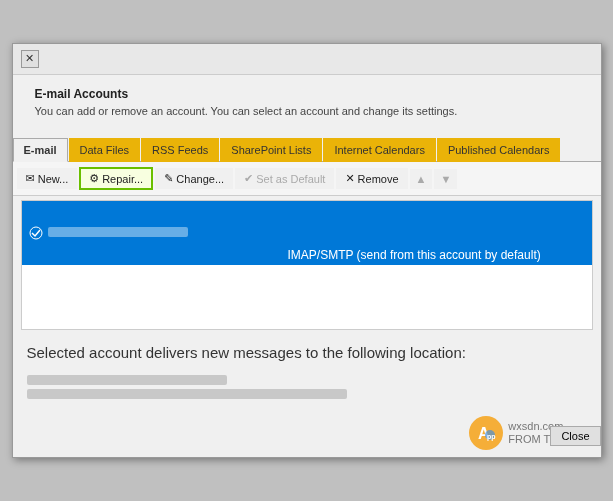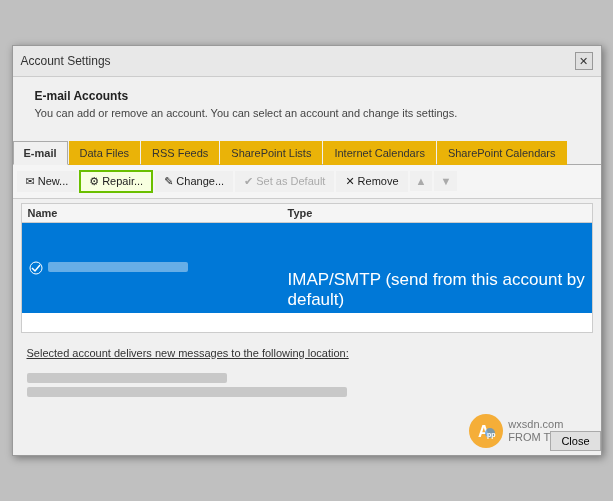--- a/index.html
+++ b/index.html
@@ -166,31 +166,30 @@
       height: 10px;
       background: rgba(255,255,255,0.5);
       border-radius: 2px;
       display: inline-block;
     }
     .table-row.selected .row-name-blurred {
       background: rgba(255,255,255,0.4);
     }
     .row-type {
       flex: 1;
-      font-size: 17px;
+      font-size: 12px;
       margin-top: 44px;
     }
     .bottom-section {
       padding: 10px 14px 8px 14px;
     }
     .delivers-label {
-      font-size: 11px;
+      font-size: 15px;
       color: #333;
       margin-bottom: 14px;
-      text-decoration: underline;
     }
     .blurred-text {
       height: 10px;
       background: #c8c8c8;
       border-radius: 2px;
       margin-bottom: 4px;
     }
     .watermark-area {
       display: flex;
       justify-content: flex-end;
@@ -208,53 +207,52 @@
       height: 36px;
     }
     .appuals-text-group {
       font-size: 11px;
       color: #777;
       line-height: 1.2;
     }
     .close-bottom-btn {
       position: absolute;
       right: 0;
-      bottom: 4px;
+      bottom: 11px;
       padding: 3px 10px;
       font-size: 11px;
       background: #e0e0e0;
       border: 1px solid #aaa;
       cursor: pointer;
     }
     .inner-content {
       padding: 4px;
     }
   </style>
 </head>
 <body>
 
 <div class="window">
 
   <div class="title-bar">
-    <span class="title-bar-text">Account Settings</span>
     <div class="close-btn">✕</div>
   </div>
 
   <div class="content-area">
     <div class="section-title">E-mail Accounts</div>
     <div class="section-desc">You can add or remove an account. You can select an account and change its settings.</div>
   </div>
 
   <div class="tabs-container">
     <div class="tab active">E-mail</div>
     <div class="tab">Data Files</div>
     <div class="tab">RSS Feeds</div>
     <div class="tab">SharePoint Lists</div>
     <div class="tab">Internet Calendars</div>
-    <div class="tab">SharePoint Calendars</div>
+    <div class="tab">Published Calendars</div>
   </div>
 
   <div class="toolbar">
     <button class="toolbar-btn">
       <span>✉</span>
       <span>New...</span>
     </button>
     <button class="toolbar-btn highlighted">
       <span>⚙</span>
       <span>Repair...</span>
@@ -270,24 +268,20 @@
     <button class="toolbar-btn">
       <span>✕</span>
       <span>Remove</span>
     </button>
     <button class="arrow-btn">▲</button>
     <button class="arrow-btn">▼</button>
   </div>
 
   <div class="inner-content">
     <div class="table-area">
-      <div class="table-header">
-        <div class="table-header-cell name-col">Name</div>
-        <div class="table-header-cell type-col">Type</div>
-      </div>
       <div class="table-row selected">
         <div class="row-icon">
           <svg width="14" height="14" viewBox="0 0 14 14">
             <circle cx="7" cy="7" r="6" fill="#0078d7" stroke="white" stroke-width="1"></circle>
             <polyline points="3,7 6,10 11,4" stroke="white" stroke-width="1.5" fill="none"></polyline>
           </svg>
         </div>
         <div class="row-name">
           <span class="row-name-blurred"></span>
         </div>

